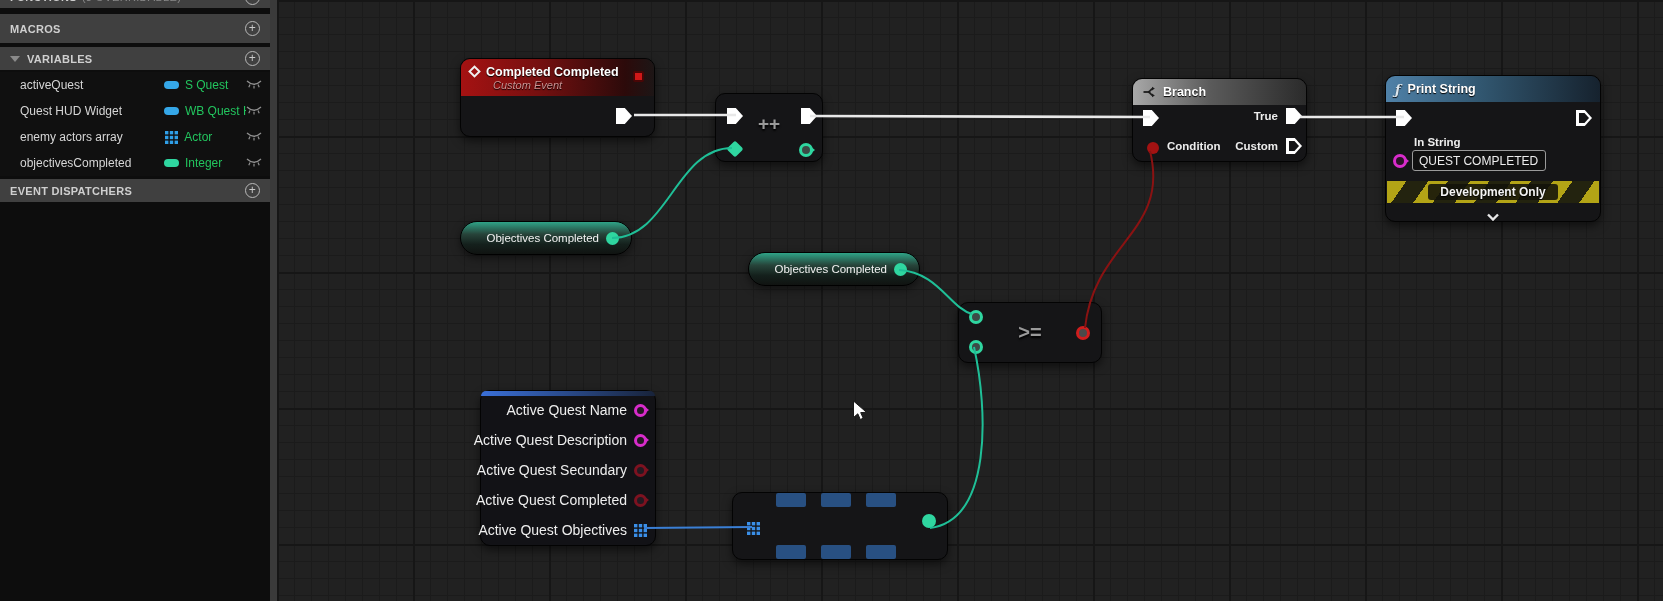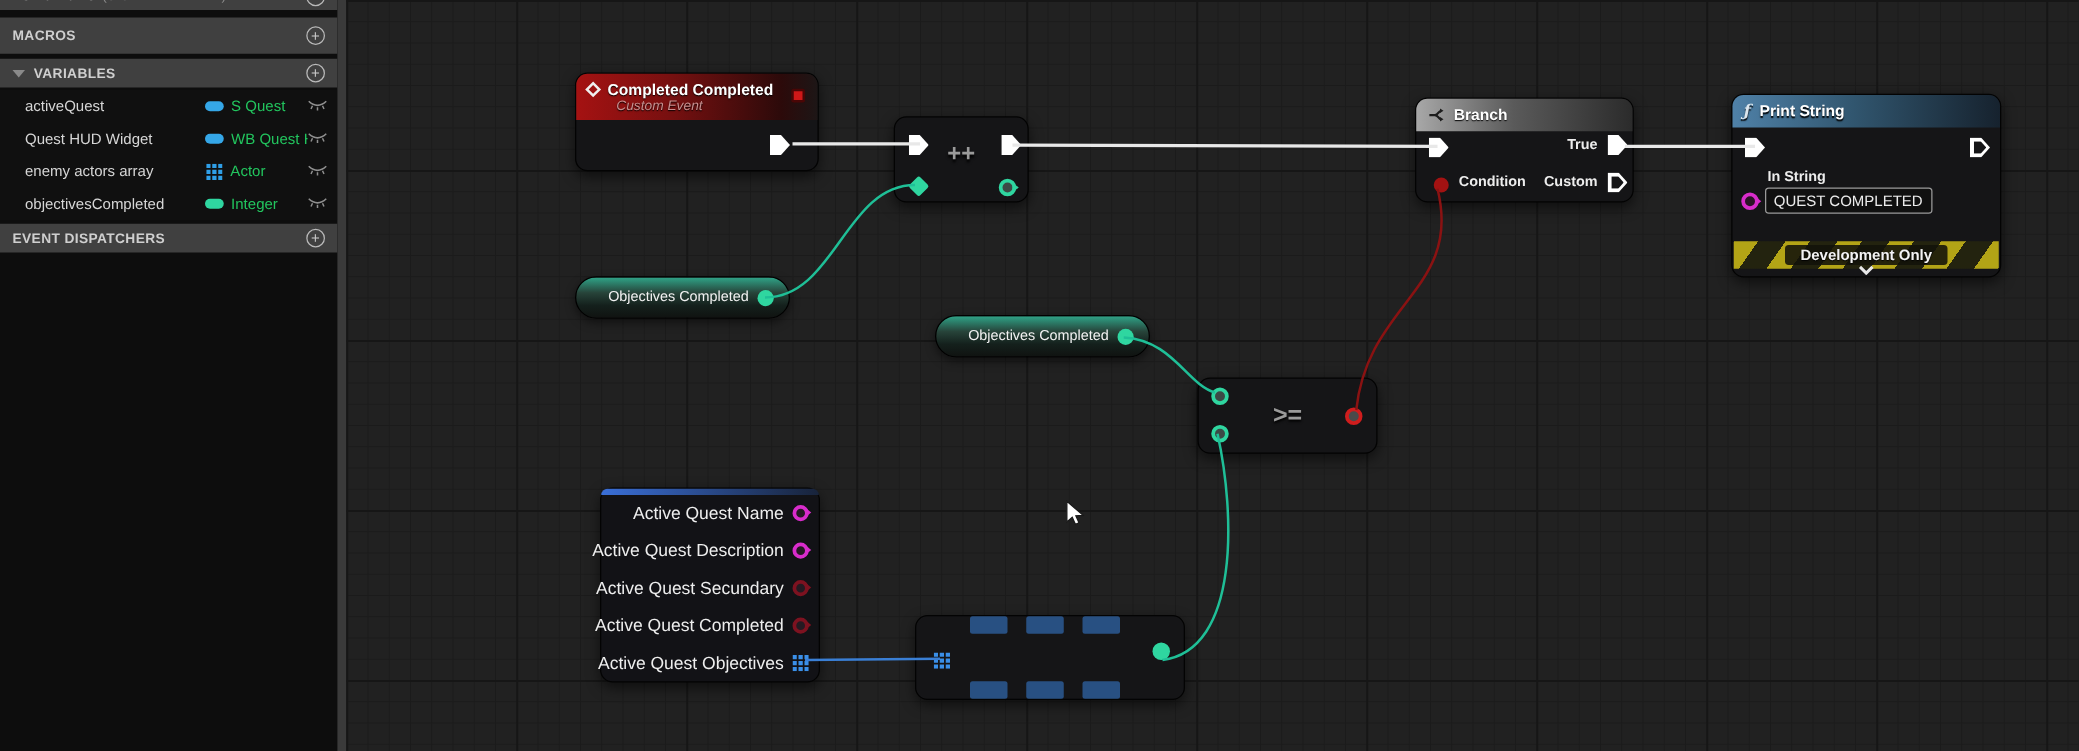--- a/index.html
+++ b/index.html
@@ -249,21 +249,21 @@
     <span class="execpin" style="left:10px; top:34px;">
         <span class="po"></span>
       </span>
     <span class="execpin hollow" style="left:190px; top:34px;">
         <span class="po"></span>
         <span class="pi"></span>
       </span>
     <span style="position:absolute; left:28px; top:60px; color:#ededed; font-size:11.5px; font-weight:bold;">In String</span>
     <span class="donut tail" style="left:7px; top:78px; width:14px; height:14px; border:3px solid #d82ccb; color:#d82ccb; background:#2a1426;"></span>
     <input class="qbox" style="left: 26px; top: 74px;" value="QUEST COMPLETED">
-    <div class="devstripe" style="top:105px;margin-top:12px;">
+    <div class="devstripe" style="top:105px;">
       <span class="band">Development Only</span>
     </div>
     <span style="position:absolute; left:50%; top:131px; transform:translateX(-50%);"><svg width="14" height="8" viewBox="0 0 14 8">
           <path d="M2 1.5 L7 6.5 L12 1.5" fill="none" stroke="#e8e8e8" stroke-width="2.4"></path>
         </svg></span>
   </div>
 
   <div class="pill" style="left:460px; top:221px; width:172px;">
     <span>Objectives Completed</span>
     <span class="pin-out"></span>

